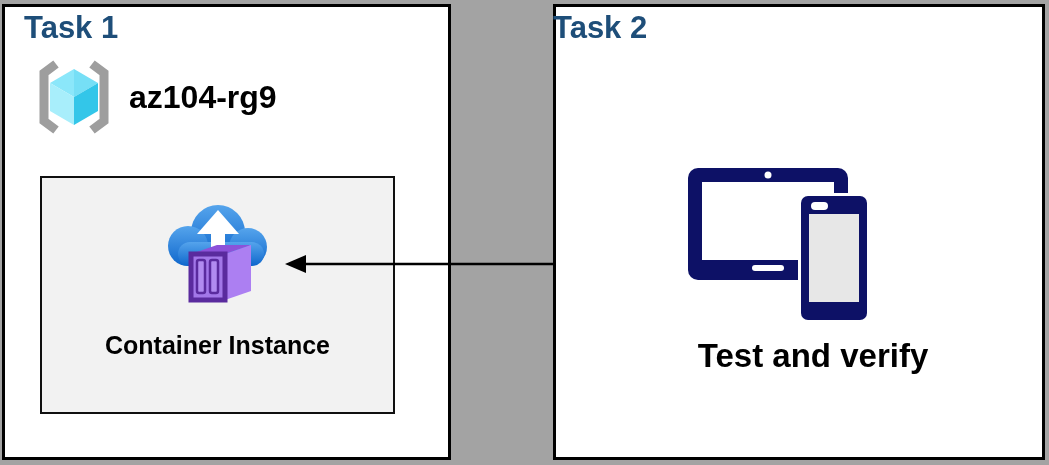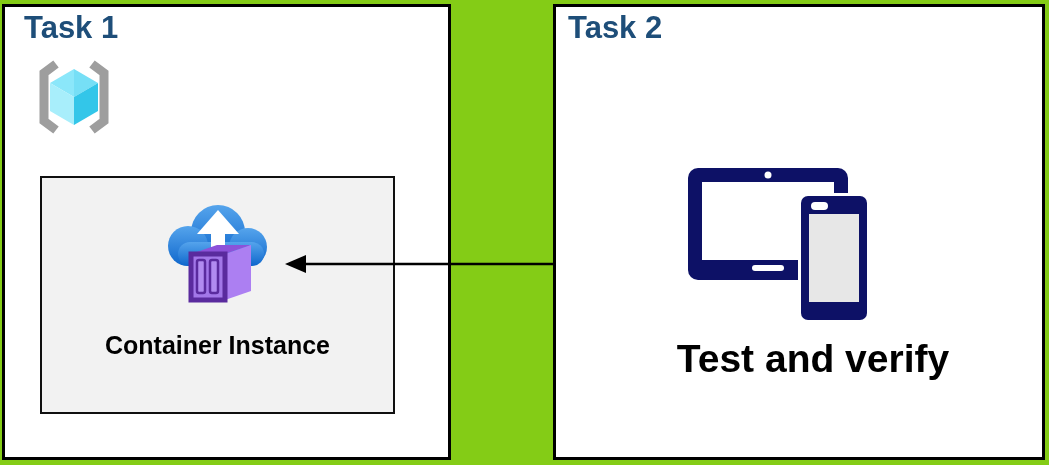--- a/index.html
+++ b/index.html
@@ -1,42 +1,42 @@
 <!DOCTYPE html>
 <html><head>
 <meta charset="utf-8">
 <style>
   html,body{margin:0;padding:0;background:#fff;}
   .canvas{
-    position:relative;width:1049px;height:465px;background:#84cc16;
+    position:relative;width:1049px;height:465px;background:#a3a3a3;
     font-family:"Liberation Sans", sans-serif;overflow:hidden;
   }
   .task-box{position:absolute;border:3px solid #000;background:#fff;box-sizing:border-box;}
   #task1-box{left:2px;top:4px;width:449px;height:456px;}
   #task2-box{left:553px;top:4px;width:492px;height:456px;}
   .task-title{
     position:absolute;font-size:31px;font-weight:bold;color:#1E4E79;letter-spacing:0px;
   }
   #task1-title{left:24px;top:10px;}
-  #task2-title{left:568px;top:10px;}
+  #task2-title{left:553px;top:10px;}
   #rg-icon{position:absolute;left:31px;top:57px;}
   #rg-name{position:absolute;left:129px;top:79px;font-size:32px;font-weight:bold;color:#000;}
   #subbox{
     position:absolute;left:40px;top:176px;width:355px;height:238px;
     background:#F2F2F2;border:2px solid #101010;box-sizing:border-box;
   }
   #container-icon{position:absolute;left:162px;top:196px;}
   #container-label{
     position:absolute;left:40px;top:331px;width:355px;text-align:center;
     font-size:25px;font-weight:bold;color:#000;
   }
   #devices-icon{position:absolute;left:686px;top:162px;}
   #test-label{
     position:absolute;left:633px;top:337px;width:360px;text-align:center;
-    font-size:39px;font-weight:bold;color:#000;
+    font-size:33px;font-weight:bold;color:#000;
   }
   #connector-arrow{position:absolute;left:282px;top:247px;}
 </style>
 </head>
 <body>
 
 <div class="canvas">
 
   <div class="task-box" id="task1-box"></div>
   <div class="task-title" id="task1-title">Task 1</div>
@@ -44,20 +44,21 @@
   <span id="rg-icon">
     <svg width="86" height="80" viewBox="0 0 86 80">
       <path d="M 25 7 L 13 16 L 13 64 L 25 73" fill="none" stroke="#9E9E9E" stroke-width="9"></path>
       <path d="M 61 7 L 73 16 L 73 64 L 61 73" fill="none" stroke="#9E9E9E" stroke-width="9"></path>
       <polygon points="43,12 19,26 43,40" fill="#8BE7FA"></polygon>
       <polygon points="43,12 67,26 43,40" fill="#76DFF6"></polygon>
       <polygon points="19,26 43,40 43,68 19,54" fill="#A8EEFB"></polygon>
       <polygon points="67,26 43,40 43,68 67,54" fill="#33C6E9"></polygon>
     </svg>
   </span>
+  <div id="rg-name">az104-rg9</div>
 
   <div id="subbox"></div>
 
   <span id="container-icon">
     <svg width="112" height="118" viewBox="0 0 112 118">
       <defs>
         <linearGradient id="cloudGrad" x1="0" y1="0" x2="0" y2="1">
           <stop offset="0" stop-color="#55A4EC"></stop>
           <stop offset="1" stop-color="#0F67CC"></stop>
         </linearGradient>

